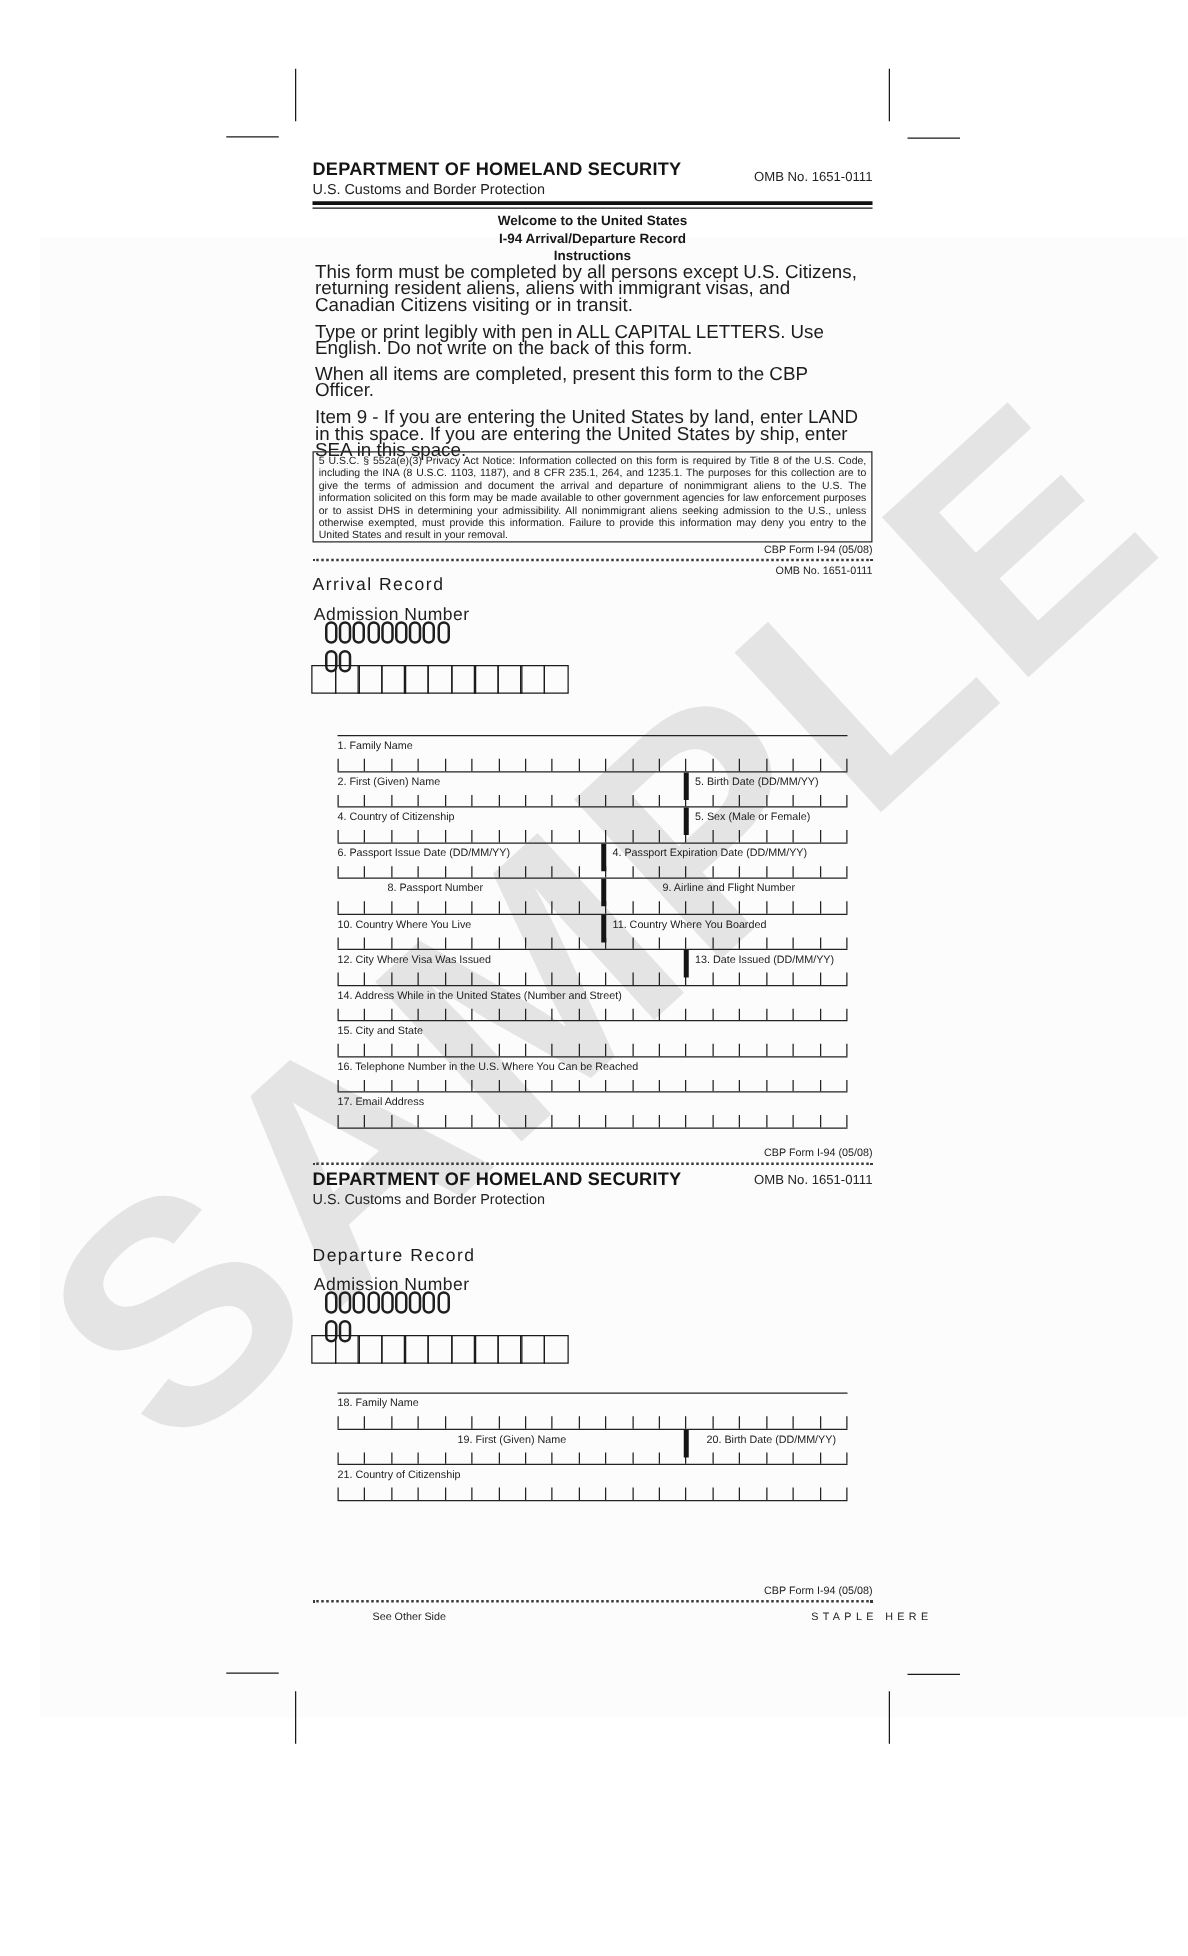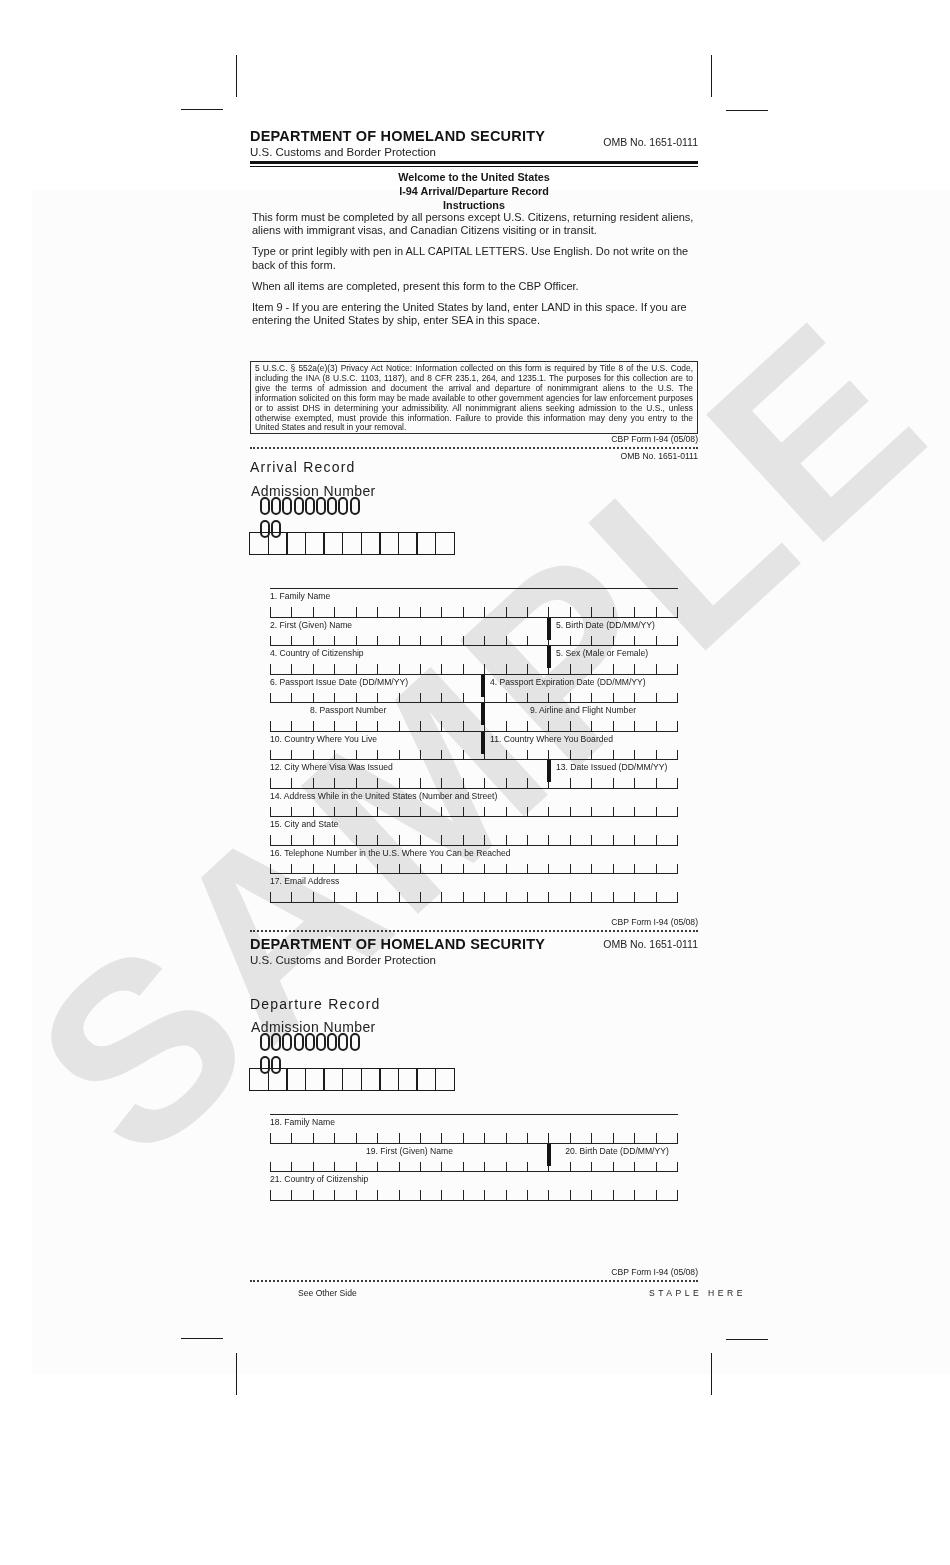--- a/index.html
+++ b/index.html
@@ -19,21 +19,21 @@
   .cm-v { width:1.4px; height:42px; background:#1a1a1a; }
   .cm-h { width:42px; height:1.4px; background:#1a1a1a; }
   
   .dept { font-size:14.5px; font-weight:bold; letter-spacing:0.2px; color:#141414; }
   .agency { font-size:11.5px; margin-top:2px; color:#222; }
   .omb-top { position:absolute; right:0; top:8px; font-size:10.5px; color:#222; }
   .omb-top2 { position:absolute; right:0; top:2px; font-size:10.5px; color:#222; }
   .rule-thick { height:3.2px; background:#111; }
   .rule-thin { height:1.1px; background:#111; margin-top:1.6px; }
   .titles { text-align:center; font-weight:bold; font-size:10.8px; line-height:14px; color:#161616; }
-  .paras p { margin:0 0 7.5px 0; font-size:11px; line-height:13.4px; color:#1c1c1c; }
+  .paras p { margin:0 0 7.5px 0; font-size:15px; line-height:13.4px; color:#1c1c1c; }
   .privacy {
     width:448px; height:73px; border:1.3px solid #2a2a2a; padding:2px 4px;
     font-size:8.4px; line-height:9.9px; color:#1c1c1c; text-align:justify;
   }
   .cbp { width:448px; text-align:right; font-size:8.6px; color:#222; }
   .dotted { width:448px; border-top:2.2px dotted #3a3a3a; }
   .omb-sm { width:448px; text-align:right; font-size:8.6px; color:#222; }
   .rec-title { font-size:14px; letter-spacing:1.2px; color:#1a1a1a; }
   .adm-label { font-size:14px; letter-spacing:0.4px; color:#222; }
   .digit {

